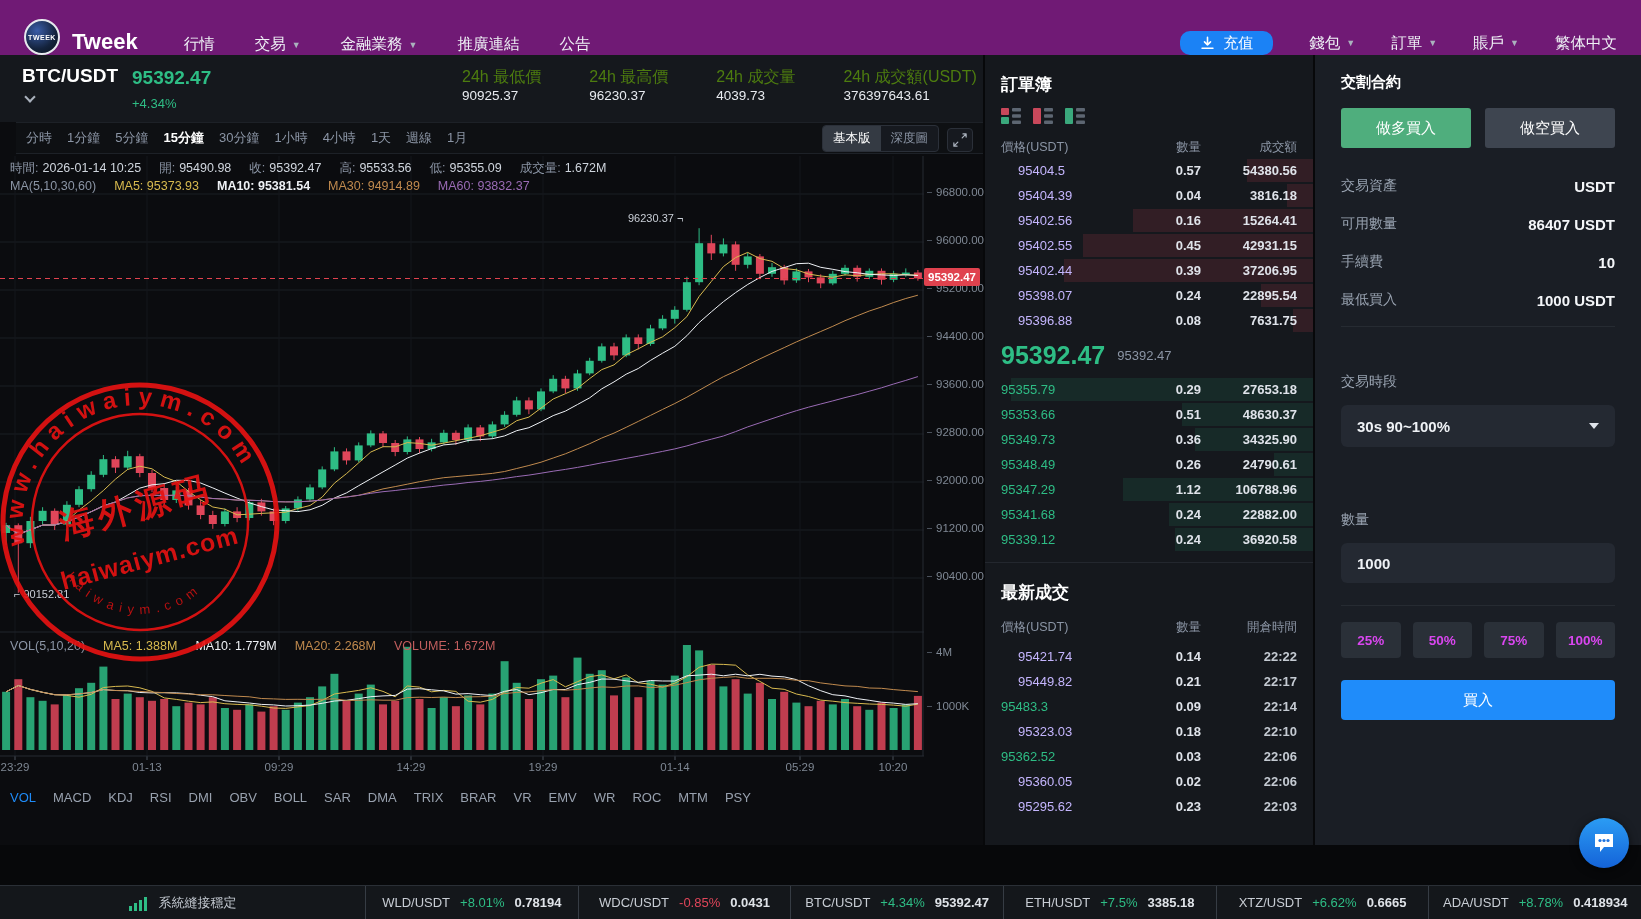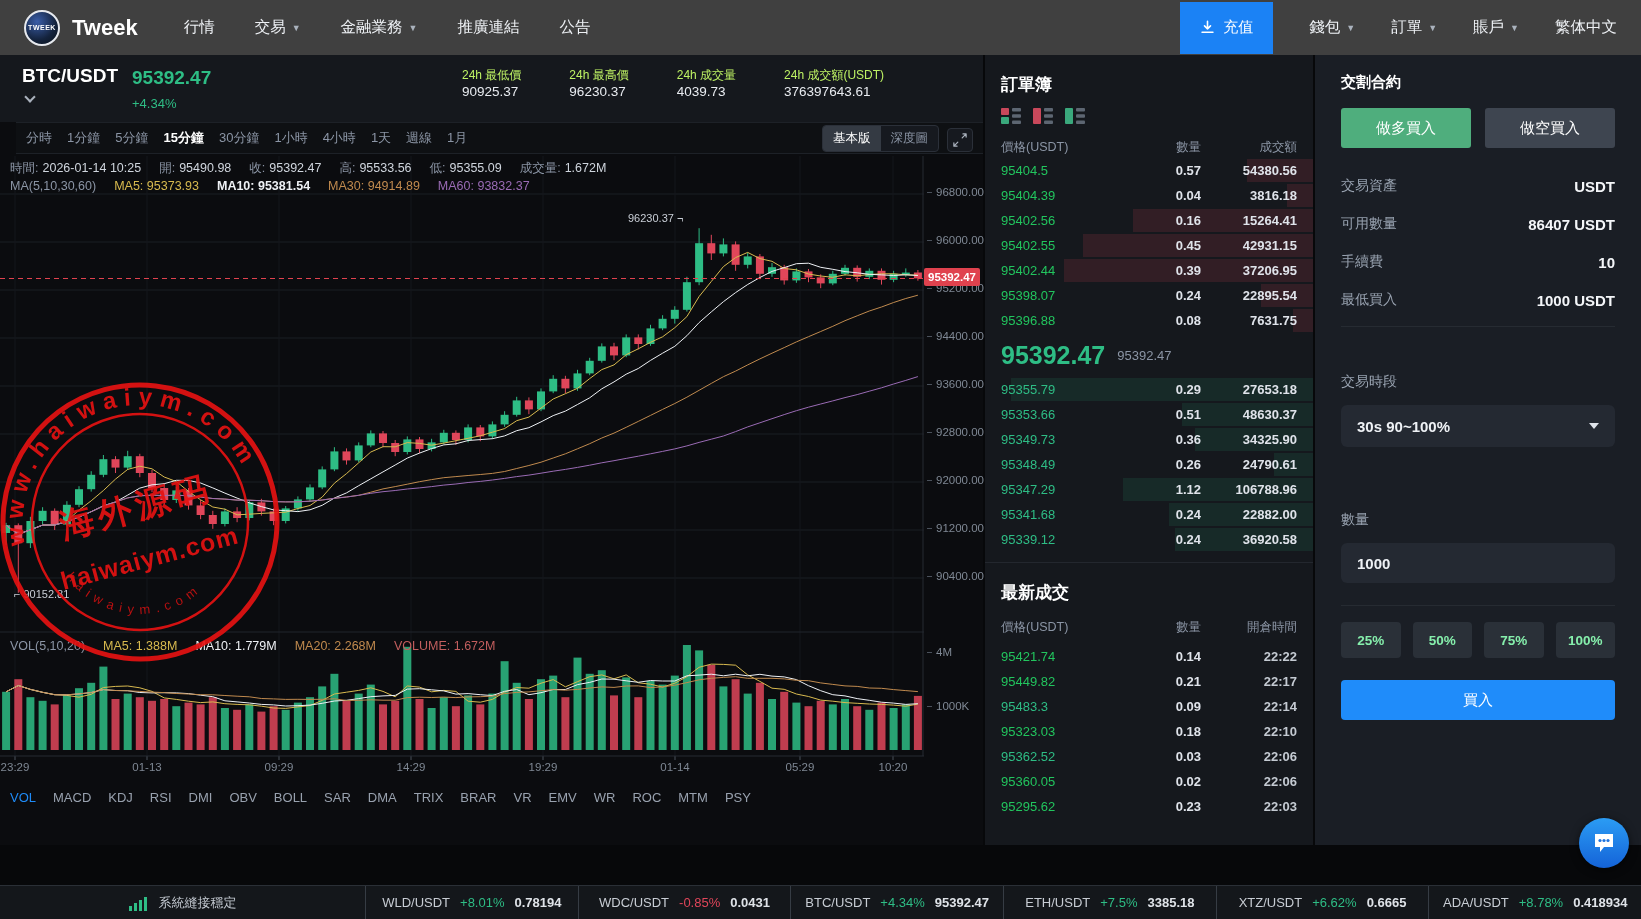--- a/index.html
+++ b/index.html
@@ -1,51 +1,51 @@
 <!DOCTYPE html>
 <html><head>
 <meta charset="utf-8">
 <style>
   html,body{margin:0;padding:0;background:#000;}
   *{box-sizing:border-box;}
   .app{position:relative;width:1641px;height:919px;background:#07080a;overflow:hidden;
        font-family:"Liberation Sans","DejaVu Sans",sans-serif;color:#e8ebf0;}
   
-  .navbar{position:absolute;top:0;left:0;right:0;height:55px;background:#404040;
-          display:flex;align-items:center;padding:0 24px;z-index:30;}
+  .navbar{position:absolute;top:0;left:0;right:0;height:55px;background:#701a75;
+          display:flex;align-items:flex-end;padding:0 24px;z-index:30;}
   .logo{width:36px;height:36px;border-radius:50%;border:2px solid #e6e9ee;
         background:radial-gradient(circle at 35% 30%, #3a5da8, #14233d 60%, #081018);
         display:flex;align-items:center;justify-content:center;flex:0 0 auto;}
   .logo span{font-size:7px;font-weight:bold;color:#fff;letter-spacing:.5px;}
   .brand{font-size:22px;font-weight:800;margin-left:12px;color:#fff;}
   .nav-menu{display:flex;margin-left:46px;gap:40px;}
   .nav-item{display:flex;align-items:center;gap:6px;font-size:15.5px;color:#eef1f5;cursor:pointer;}
   .caret{font-size:9px;color:#aab2bd;}
   .nav-spacer{flex:1;}
   .nav-right{display:flex;align-items:center;gap:36px;}
   .recharge-btn{display:flex;align-items:center;gap:8px;background:#1b82f5;color:#fff;
-                border:none;border-radius:0;height:52px;padding:0 20px;font-size:15px;cursor:pointer;
+                border:none;border-radius:10px;height:24px;padding:0 20px;font-size:15px;cursor:pointer;
                 font-family:inherit;}
   
   .main{position:absolute;top:55px;left:0;right:0;height:790px;display:flex;}
   .chart-panel{width:985px;position:relative;background:#0b0c0f;border-right:2px solid #07080a;}
   .book-panel{width:330px;position:relative;background:#15181d;border-right:2px solid #07080a;
               padding:18px 0 0 0;}
   .trade-panel{flex:1;position:relative;background:#1a1e25;padding:18px 26px 0 26px;}
   
   .symbol-bar{position:absolute;top:0;left:0;right:0;height:67px;background:#15181d;}
   .symbol-block{position:absolute;left:22px;top:10px;cursor:pointer;}
   .symbol-name{font-size:19px;font-weight:800;color:#fff;}
   .chev{display:inline-block;width:8px;height:8px;border-right:2px solid #aab2bd;border-bottom:2px solid #aab2bd;
         transform:rotate(45deg);margin-top:6px;margin-left:4px;}
   .price-block{position:absolute;left:132px;top:12px;}
   .big-price{font-size:19px;font-weight:800;color:#2ebd85;}
   .pct{font-size:13px;color:#2ebd85;margin-top:7px;}
   .stats{position:absolute;left:462px;top:12px;display:flex;gap:48px;}
-  .stat .lb{font-size:12px;color:#bef264;}
+  .stat .lb{font-size:16px;color:#4d7c0f;}
   .stat .vl{font-size:13.5px;color:#e8ebf0;}
   
   .tf-bar{position:absolute;top:67px;left:16px;right:0;height:32px;background:#0e1013;
           border-top:1px solid #1d2127;border-bottom:1px solid #1d2127;
           display:flex;align-items:center;padding:0 10px;}
   .tf{font-size:13px;color:#8b95a5;margin-right:15px;cursor:pointer;white-space:nowrap;}
   .tf.active{color:#fff;font-weight:bold;}
   .tf-right{margin-left:auto;display:flex;align-items:flex-end;gap:8px;}
   .view-group{display:flex;border:1px solid #2b3039;border-radius:4px;overflow:hidden;background:#16191f;}
   .view-tab{font-size:12.5px;padding:4px 10px;color:#8b95a5;cursor:pointer;}
@@ -73,21 +73,21 @@
   
   .panel-title{font-size:17px;font-weight:800;color:#fff;padding:0 16px;}
   .ob-icons{display:flex;gap:12px;padding:0 16px;margin-top:12px;}
   .ob-icons svg{cursor:pointer;}
   .grid-row{display:grid;grid-template-columns:1fr 64px 96px;align-items:center;padding:0 16px;}
   .col-head{height:22px;margin-top:12px;font-size:12.5px;color:#8b95a5;}
   .col-head .r, .num{text-align:right;}
   .ob-row{height:25px;position:relative;font-size:13px;cursor:pointer;}
   .ob-row .depth{position:absolute;right:0;top:1px;bottom:1px;z-index:0;}
   .ob-row span{position:relative;z-index:1;}
-  .red-t{color:#22c55e;}
+  .red-t{color:#c4b5fd;margin-left:17px;}
   .green-t{color:#2ebd85;}
   .num{color:#dfe3ea;font-weight:600;}
   .mid-row{display:flex;align-items:baseline;gap:12px;padding:0 16px;height:44px;align-items:center;}
   .mid-price{font-size:25px;font-weight:800;color:#2ebd85;}
   .mid-sub{font-size:13px;color:#8b95a5;}
   .divider{border-top:1px solid #23272e;margin-top:10px;}
   .trades-title{margin-top:18px;}
   .tr-row{height:25px;font-size:13px;}
   .time-c{color:#c4cad2;text-align:right;font-weight:600;}
   
@@ -104,21 +104,21 @@
   .sec-label{font-size:14px;color:#99a3b1;margin-top:46px;}
   .select-box{margin-top:14px;height:42px;background:#242932;border-radius:6px;display:flex;
               align-items:center;justify-content:space-between;padding:0 16px;cursor:pointer;}
   .select-box .sel-val{font-size:15px;font-weight:700;color:#eef1f5;}
   .tri-down{width:0;height:0;border-left:5px solid transparent;border-right:5px solid transparent;
             border-top:6px solid #dfe3ea;}
   .amt-label{margin-top:64px;}
   .amt-input{margin-top:14px;width:100%;height:40px;background:#242932;border:none;border-radius:6px;
              color:#eef1f5;font-size:15px;font-weight:700;padding:0 16px;font-family:inherit;}
   .pct-row{display:flex;gap:12px;margin-top:16px;}
-  .pct-btn{flex:1;height:36px;background:#2a3038;border:none;border-radius:4px;color:#86efac;
+  .pct-btn{flex:1;height:36px;background:#2a3038;border:none;border-radius:4px;color:#d946ef;
            font-size:13.5px;font-weight:700;cursor:pointer;font-family:inherit;}
   .buy-btn{width:100%;height:40px;margin-top:22px;background:#1f8cfa;border:none;border-radius:4px;
            color:#fff;font-size:15px;cursor:pointer;font-family:inherit;}
   
   .ticker{position:absolute;left:0;right:0;top:885px;height:34px;background:#14171b;
           border-top:1px solid #2a2f36;display:flex;align-items:stretch;z-index:20;}
   .t-cell{display:flex;align-items:center;justify-content:center;gap:10px;font-size:13px;flex:1;}
   .t-cell + .t-cell{border-left:1px solid #363c44;}
   .t-status{flex:0 0 365px;color:#c3c9d1;cursor:default;}
   .t-pair{color:#c8cdd4;}

